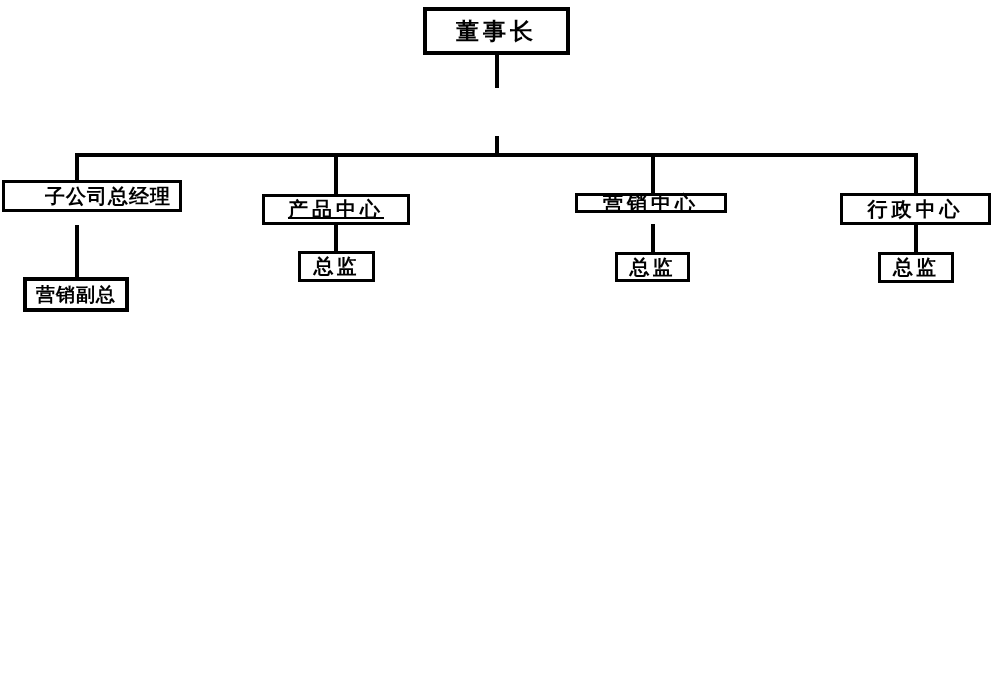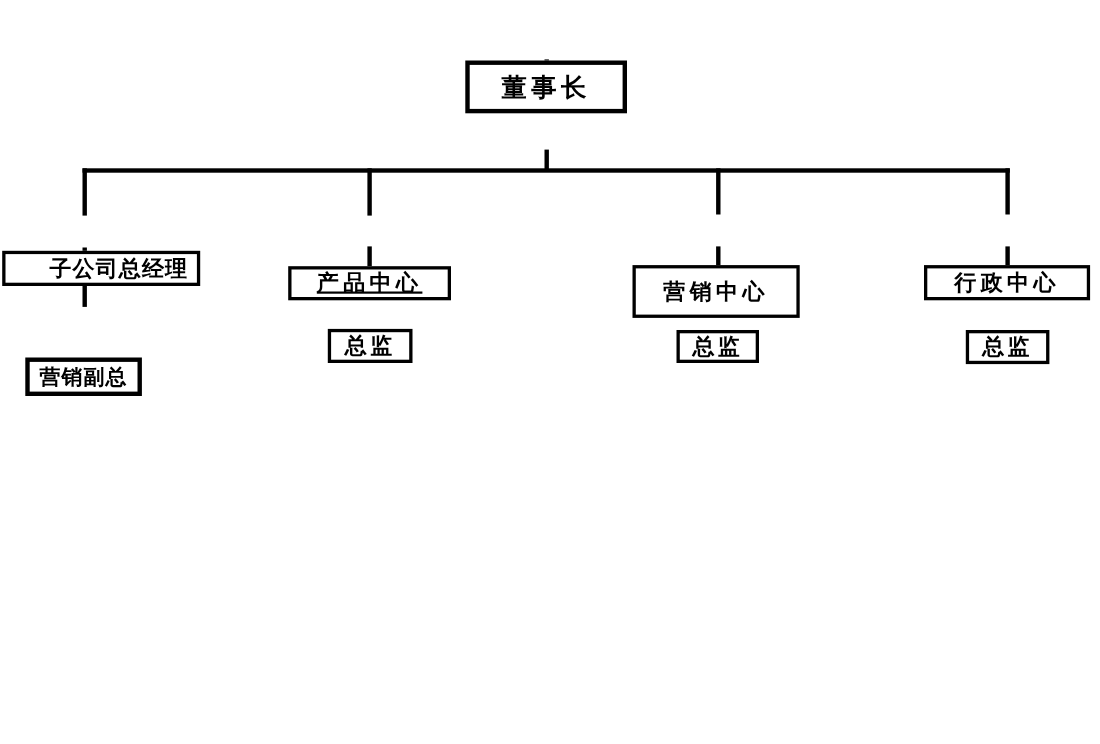--- a/index.html
+++ b/index.html
@@ -22,39 +22,38 @@
     border: 3px solid #000000;
     color: #000000;
     display: flex;
     align-items: center;
     justify-content: center;
     font-size: 20px;
     font-weight: bold;
     letter-spacing: 2px;
     white-space: nowrap;
     z-index: 2;
-    margin-top: 48px;
   }
   .node.big {
     border-width: 4px;
     font-size: 23px;
     letter-spacing: 4px;
   }
   .line {
     position: absolute;
     background: #000000;
     z-index: 1;
   }
 
   
   #n-chairman        { left: 423px; top: 7px;   width: 147px; height: 48px; }
   #n-gm              { left: 422px; top: 86px;  width: 148px; height: 52px; }
   #n-subsidiary-gm   { left: 2px;   top: 180px; width: 180px; height: 32px; letter-spacing: 1px; padding-left: 32px; }
   #n-product-center  { left: 262px; top: 194px; width: 148px; height: 31px; letter-spacing: 4px; text-decoration: underline; }
-  #n-marketing-center{ left: 575px; top: 193px; width: 152px; height: 48px; letter-spacing: 4px; }
+  #n-marketing-center{ left: 575px; top: 193px; width: 152px; height: 20px; letter-spacing: 4px; }
   #n-admin-center    { left: 840px; top: 193px; width: 151px; height: 32px; letter-spacing: 4px; }
   #n-marketing-vp    { left: 23px;  top: 277px; width: 106px; height: 35px; border-width: 4px; font-size: 19px; letter-spacing: 1px; }
   #n-product-dir     { left: 298px; top: 251px; width: 77px;  height: 31px; letter-spacing: 3px; }
   #n-marketing-dir   { left: 615px; top: 252px; width: 75px;  height: 30px; letter-spacing: 3px; }
   #n-admin-dir       { left: 878px; top: 252px; width: 76px;  height: 31px; letter-spacing: 3px; }
 
   
   #l-v1    { left: 495px; top: 54px;  width: 4px;   height: 34px; }  
   #l-v2    { left: 495px; top: 136px; width: 4px;   height: 20px; }  
   #l-trunk { left: 75px;  top: 153px; width: 843px; height: 4px;  }  

